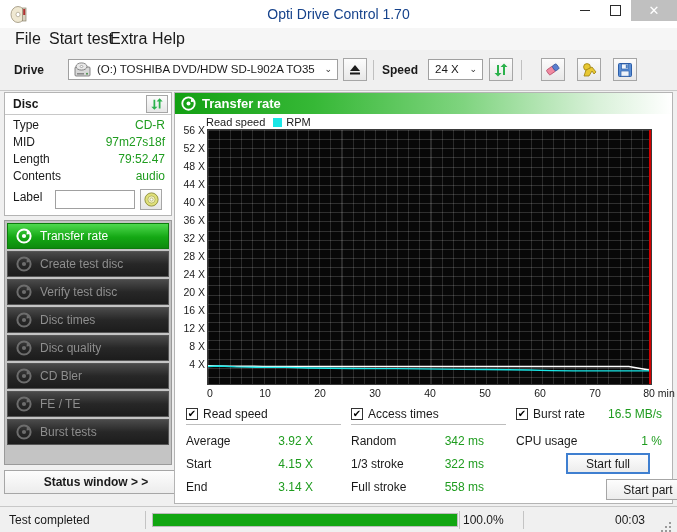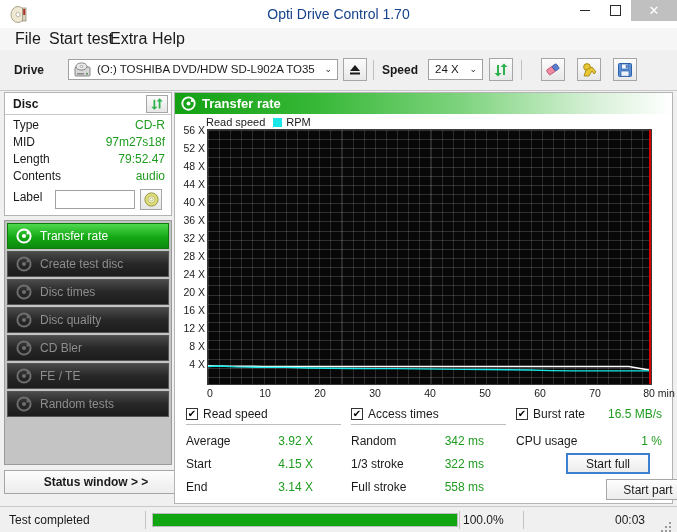--- a/index.html
+++ b/index.html
@@ -435,61 +435,71 @@
         <span class="nav-label">Create test disc</span>
       </div>
       <div class="navitem">
         <span class="nav-icon">
           <svg width="16" height="16" viewBox="0 0 16 16">
             <circle cx="8" cy="8" r="6.6" fill="none" stroke="#6d6d6d" stroke-width="2"></circle>
             <circle cx="8" cy="8" r="2.1" fill="#6d6d6d"></circle>
             <path d="M11 2 L14 6 L10.5 6.5 Z" fill="#6d6d6d"></path>
           </svg>
         </span>
-        <span class="nav-label">Disc times</span>
+        <span class="nav-label">Verify test disc</span>
       </div>
       <div class="navitem">
         <span class="nav-icon">
           <svg width="16" height="16" viewBox="0 0 16 16">
             <circle cx="8" cy="8" r="6.6" fill="none" stroke="#6d6d6d" stroke-width="2"></circle>
             <circle cx="8" cy="8" r="2.1" fill="#6d6d6d"></circle>
             <path d="M11 2 L14 6 L10.5 6.5 Z" fill="#6d6d6d"></path>
           </svg>
         </span>
-        <span class="nav-label">Disc quality</span>
+        <span class="nav-label">Disc times</span>
       </div>
       <div class="navitem">
         <span class="nav-icon">
           <svg width="16" height="16" viewBox="0 0 16 16">
             <circle cx="8" cy="8" r="6.6" fill="none" stroke="#6d6d6d" stroke-width="2"></circle>
             <circle cx="8" cy="8" r="2.1" fill="#6d6d6d"></circle>
             <path d="M11 2 L14 6 L10.5 6.5 Z" fill="#6d6d6d"></path>
           </svg>
         </span>
-        <span class="nav-label">CD Bler</span>
+        <span class="nav-label">Disc quality</span>
       </div>
       <div class="navitem">
         <span class="nav-icon">
           <svg width="16" height="16" viewBox="0 0 16 16">
             <circle cx="8" cy="8" r="6.6" fill="none" stroke="#6d6d6d" stroke-width="2"></circle>
             <circle cx="8" cy="8" r="2.1" fill="#6d6d6d"></circle>
             <path d="M11 2 L14 6 L10.5 6.5 Z" fill="#6d6d6d"></path>
           </svg>
         </span>
-        <span class="nav-label">FE / TE</span>
+        <span class="nav-label">CD Bler</span>
       </div>
       <div class="navitem">
         <span class="nav-icon">
           <svg width="16" height="16" viewBox="0 0 16 16">
             <circle cx="8" cy="8" r="6.6" fill="none" stroke="#6d6d6d" stroke-width="2"></circle>
             <circle cx="8" cy="8" r="2.1" fill="#6d6d6d"></circle>
             <path d="M11 2 L14 6 L10.5 6.5 Z" fill="#6d6d6d"></path>
           </svg>
         </span>
-        <span class="nav-label">Random tests</span>
+        <span class="nav-label">FE / TE</span>
+      </div>
+      <div class="navitem">
+        <span class="nav-icon">
+          <svg width="16" height="16" viewBox="0 0 16 16">
+            <circle cx="8" cy="8" r="6.6" fill="none" stroke="#6d6d6d" stroke-width="2"></circle>
+            <circle cx="8" cy="8" r="2.1" fill="#6d6d6d"></circle>
+            <path d="M11 2 L14 6 L10.5 6.5 Z" fill="#6d6d6d"></path>
+          </svg>
+        </span>
+        <span class="nav-label">Burst tests</span>
       </div>
     </div>
 
     <div class="statuswin-btn">Status window &gt; &gt;</div>
   </div>
 
   <div class="mainpanel">
 
     <div class="panel-head">
       <span class="panel-head-icon">

